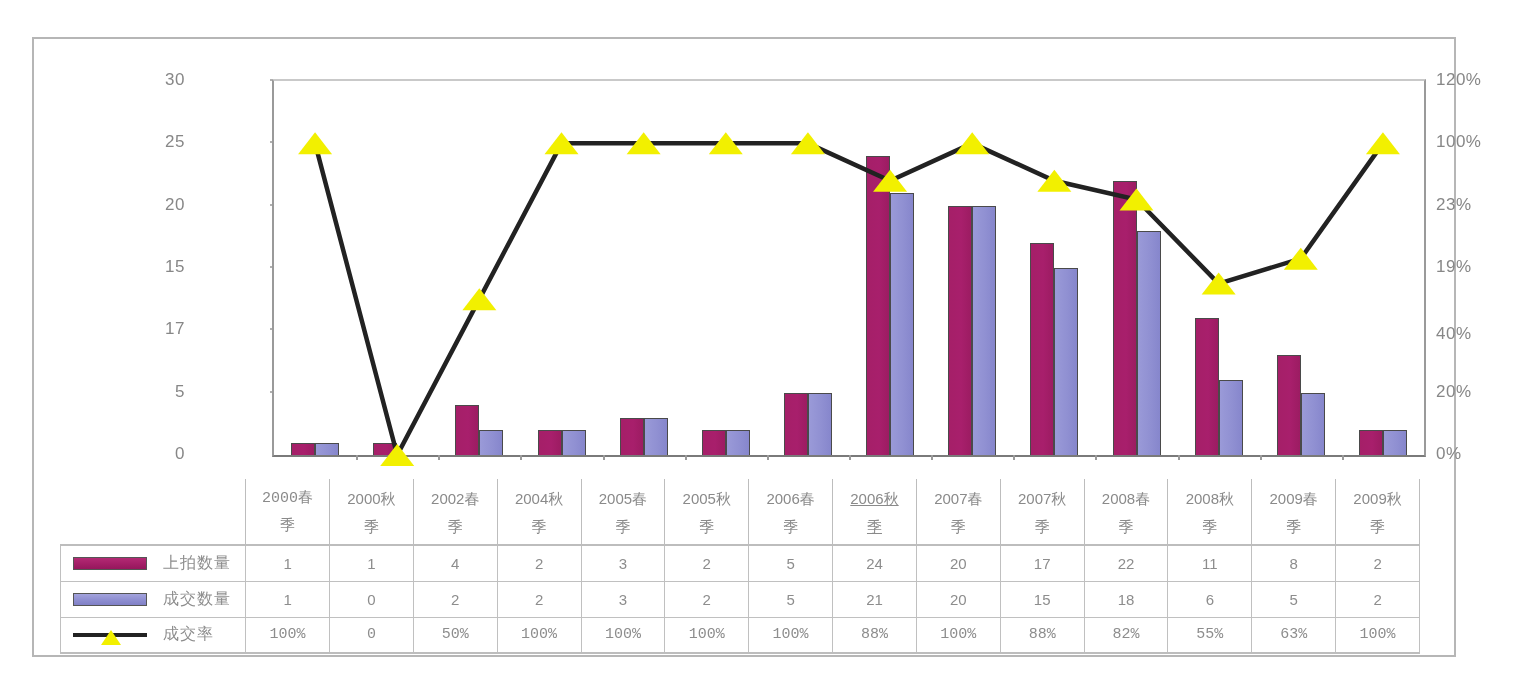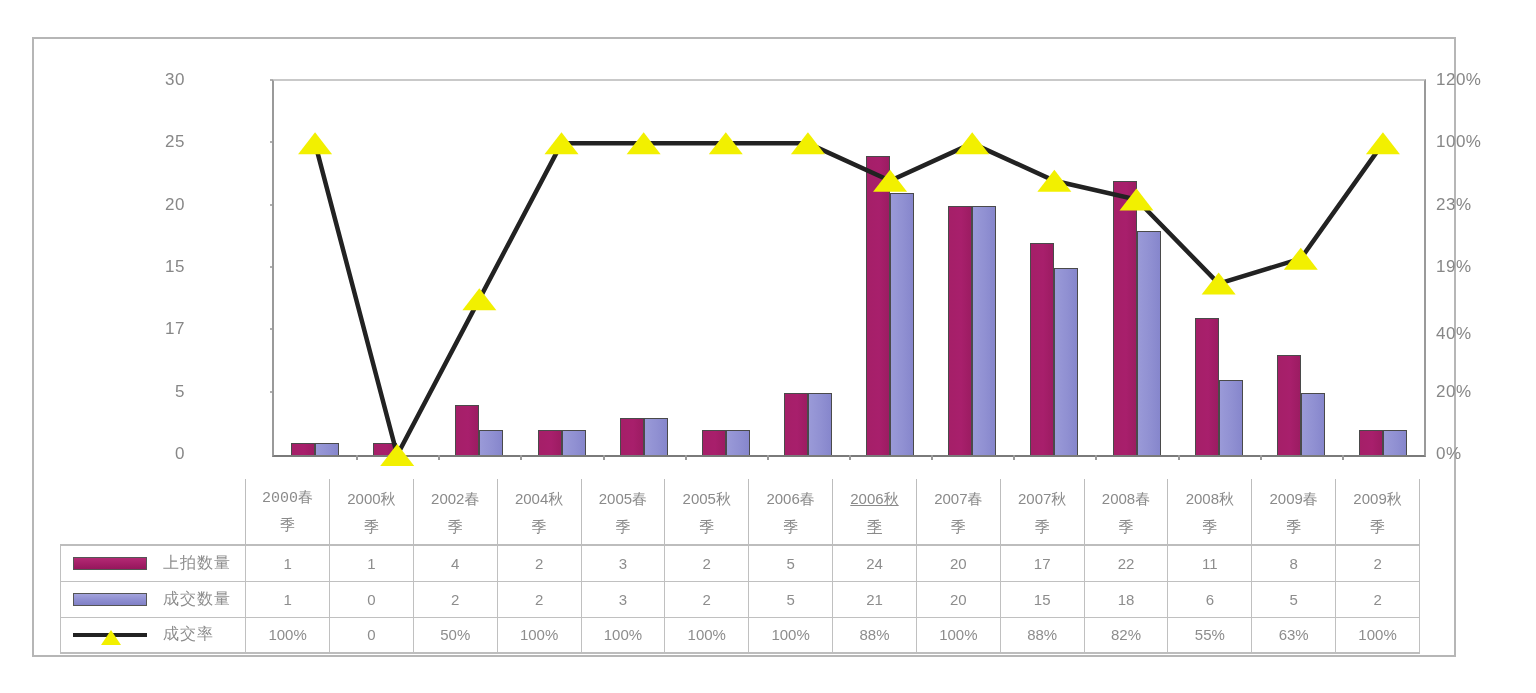--- a/index.html
+++ b/index.html
@@ -147,21 +147,21 @@
   }
   table.dt tr.cat-row td.legend-cell {
     border: none;
   }
   table.dt tr.val-row td { height: 36px; }
   table.dt tr.val-row td.legend-cell {
     text-align: left;
     padding-left: 0;
   }
   tr.thick-top td { border-top: 2px solid #bdbdbd; }
-  tr.thick-bot td { border-bottom: 2px solid #bdbdbd; }
+  tr.thick-bot td { border-bottom: 2px solid #bdbdbd; font-family: Liberation Mono, monospace; }
 
   .legend-inner {
     display: flex;
     align-items: center;
     height: 34px;
     padding-left: 12px;
   }
   .swatch {
     width: 74px; height: 13px;
     border: 1.5px solid #555;

